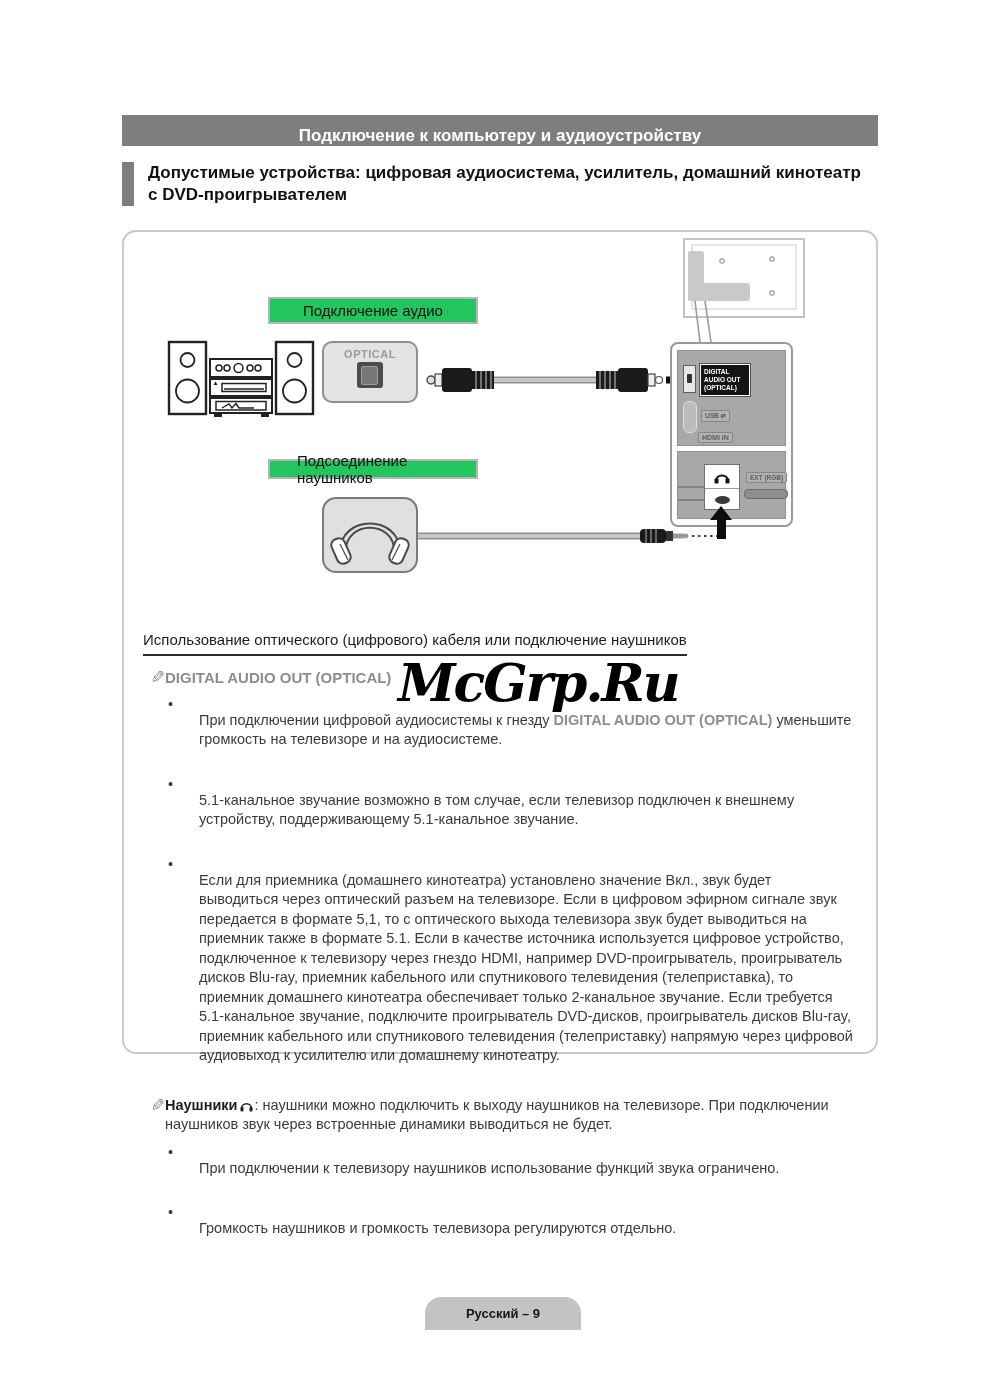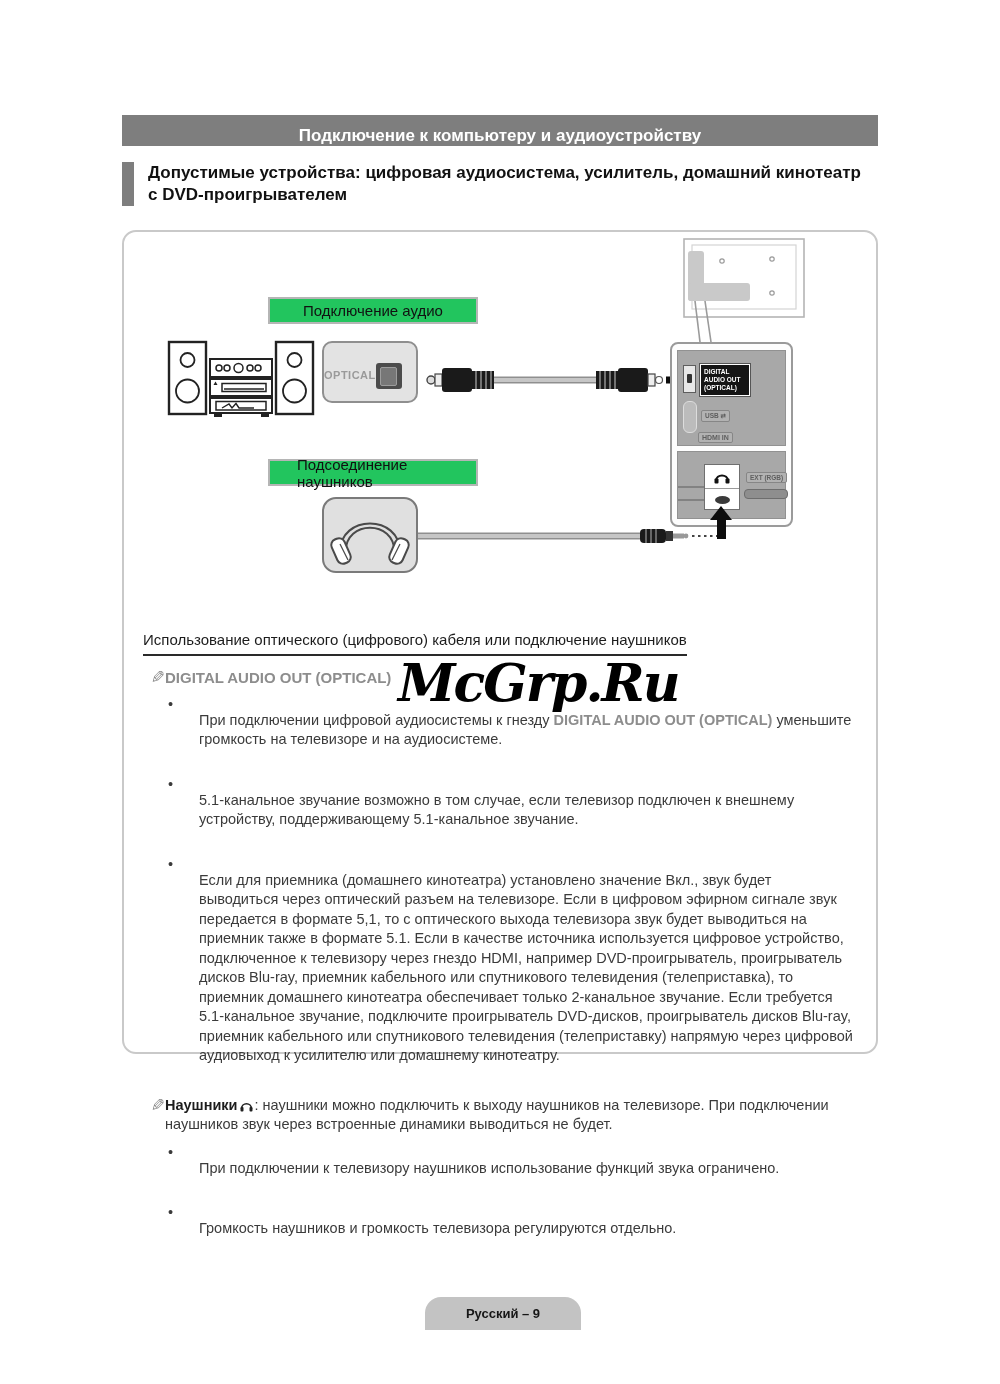--- a/index.html
+++ b/index.html
@@ -13,25 +13,25 @@
   .subtitle-text{margin-left:14px;width:724px;font-weight:bold;font-size:17px;line-height:22px;color:#111111;}
 
   
   .main-box{position:absolute;left:122px;top:230px;width:756px;height:824px;border:2px solid #c9c9c9;
     border-radius:14px;box-sizing:border-box;background:#ffffff;}
 
   
   .diagram-label{position:absolute;background:#22c55e;border:2px solid #b5b5b5;display:flex;align-items:center;
     justify-content:center;font-weight:normal;font-size:15px;color:#111111;box-sizing:border-box;}
   .audio-label{left:268px;top:297px;width:210px;height:27px;}
-  .hp-label{left:268px;top:459px;width:210px;height:27px;padding-left:27px;}
+  .hp-label{left:268px;top:459px;width:210px;height:20px;padding-left:27px;}
 
   
   .optical-box{position:absolute;left:322px;top:341px;width:96px;height:62px;background:#e3e3e3;
-    border:2px solid #8f8f8f;border-radius:10px;box-sizing:border-box;display:flex;flex-direction:row;
+    border:2px solid #8f8f8f;border-radius:10px;box-sizing:border-box;display:flex;flex-direction:column;
     align-items:center;padding-top:5px;}
   .optical-text{font-size:11px;letter-spacing:0.5px;color:#9a9a9a;font-weight:bold;}
   .optical-port{width:26px;height:26px;background:#4c4c4c;border-radius:3px;margin-top:2px;position:relative;}
   .optical-port-inner{position:absolute;left:4px;top:4px;width:15px;height:17px;background:#777777;border:1px solid #9d9d9d;border-radius:2px;}
 
   
   .hp-box{position:absolute;left:322px;top:497px;width:96px;height:76px;background:#e0e0e0;
     border:2.5px solid #7a7a7a;border-radius:14px;box-sizing:border-box;display:flex;align-items:center;justify-content:center;}
 
   

